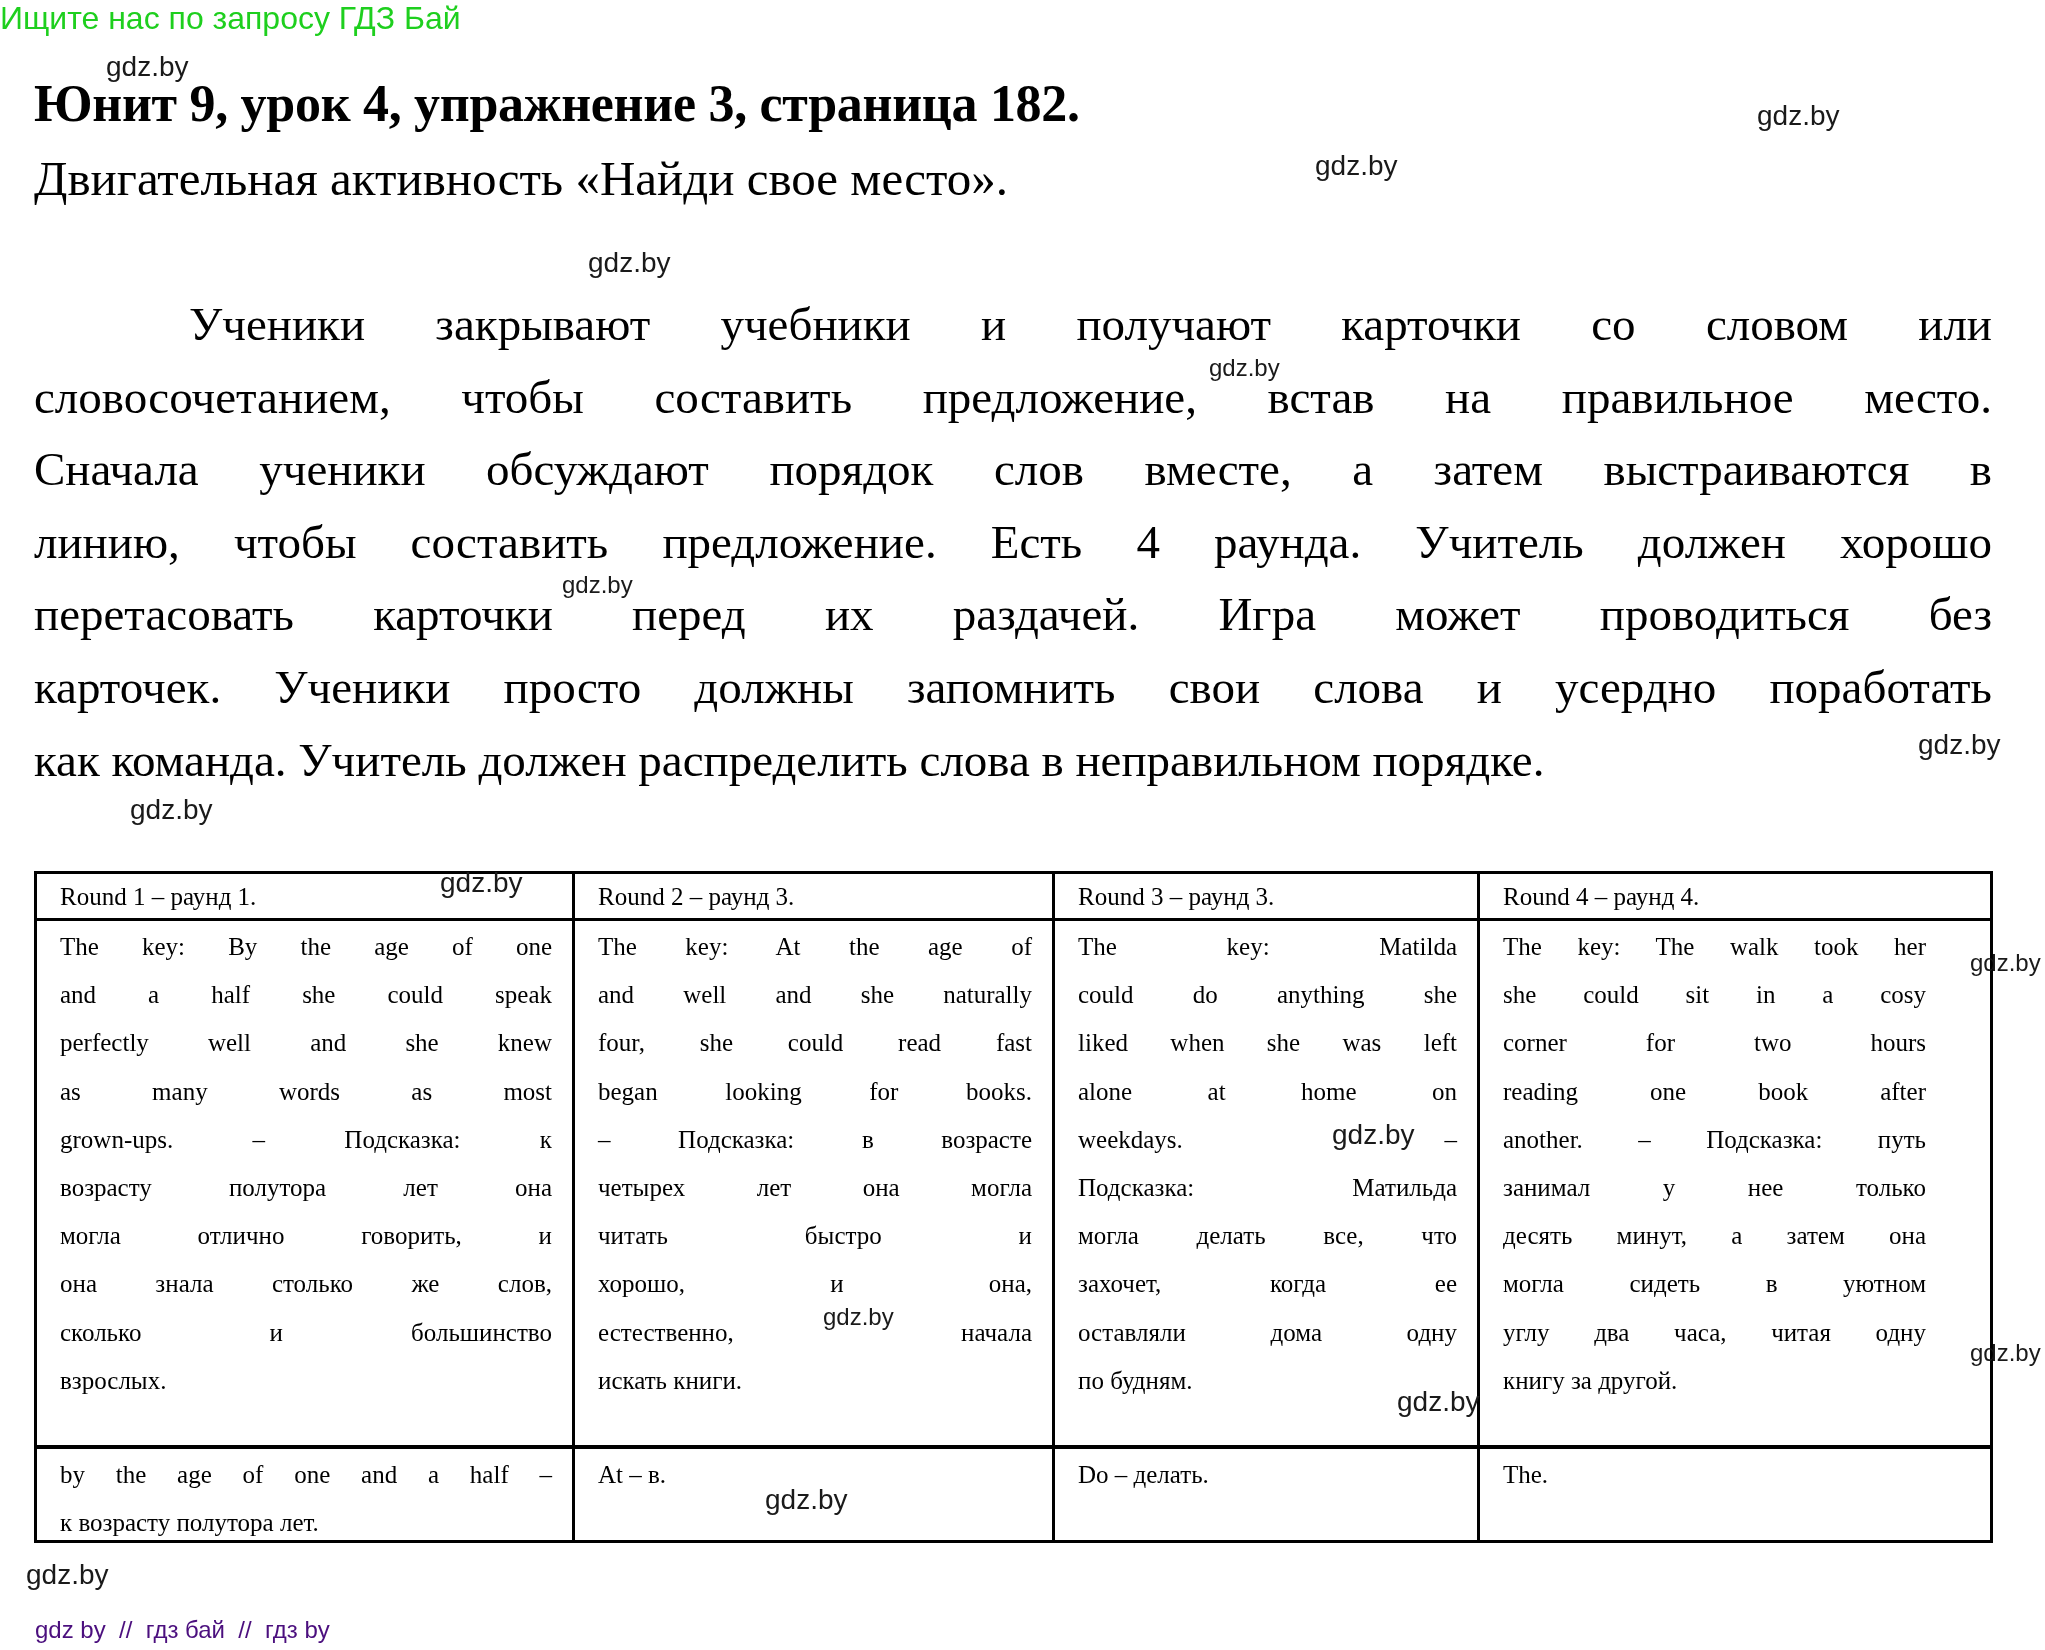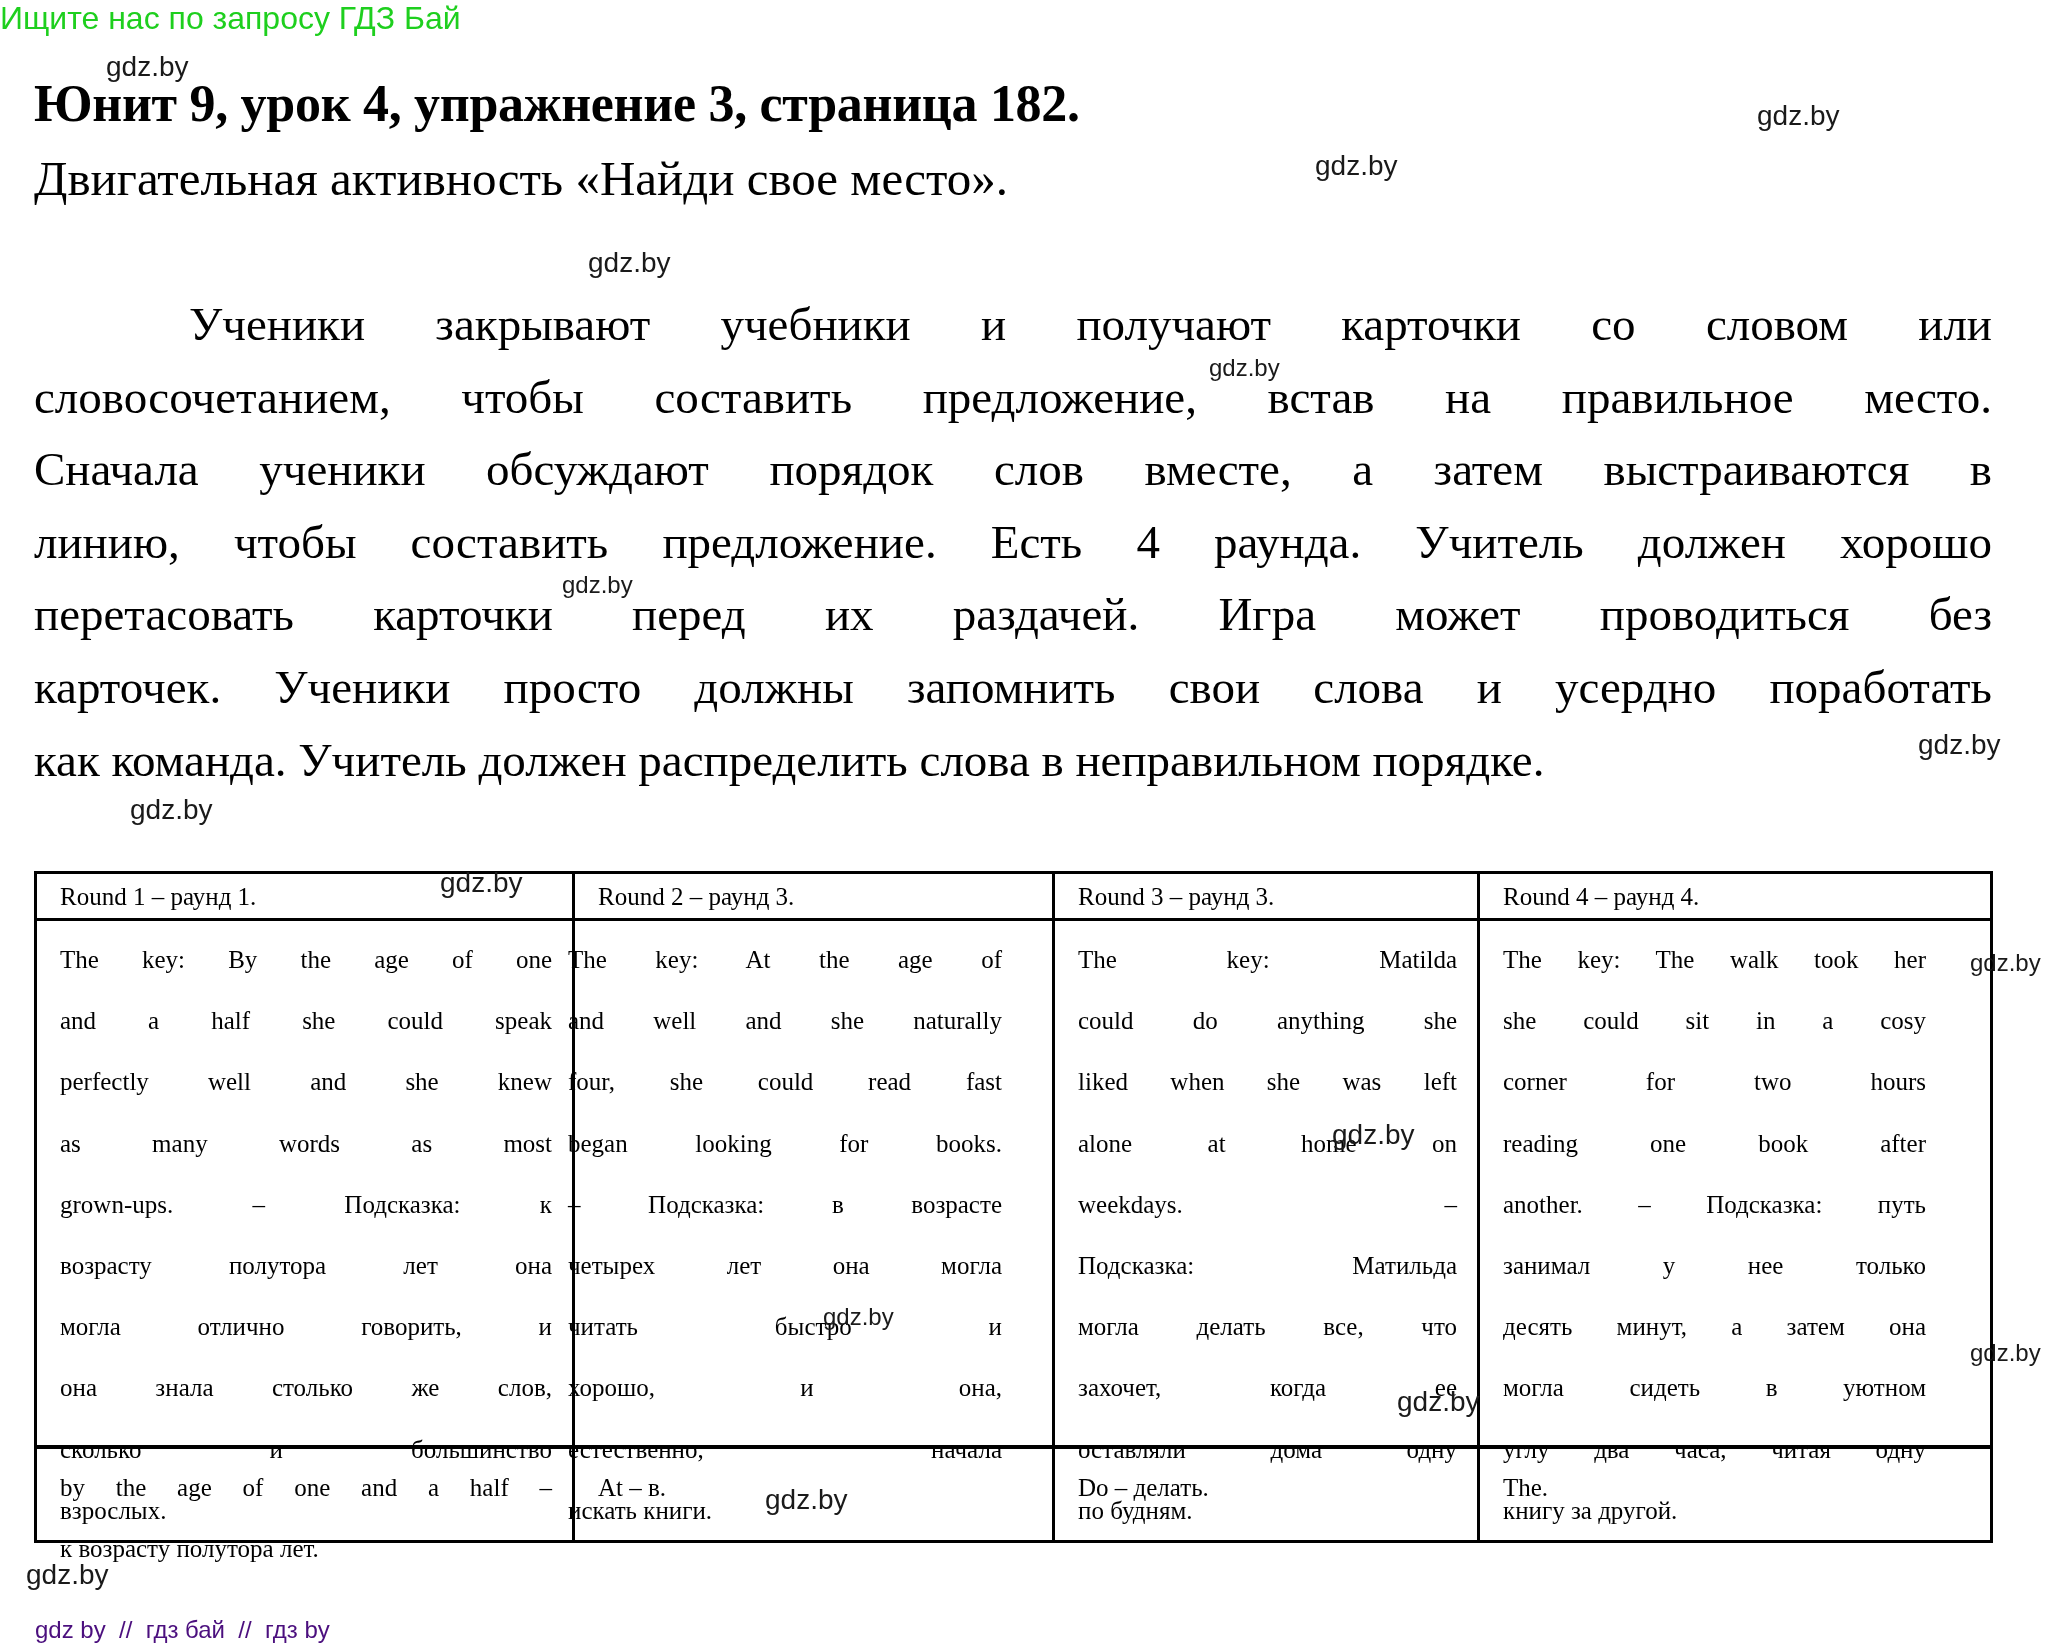--- a/index.html
+++ b/index.html
@@ -17,21 +17,21 @@
   .para .line { display:block; text-align:justify; text-align-last:justify; white-space:nowrap; height:72.6px; }
   .para .line.first { padding-left:155px; }
   .para .line.last { text-align-last:left; }
 
   .table { position:absolute; left:34px; top:871px; width:1959px; height:672px; border:3px solid #000; box-sizing:border-box; }
   .hline { position:absolute; left:0; right:0; background:#000; }
   .vline { position:absolute; top:0; bottom:0; width:3px; background:#000; }
 
   .cell { position:absolute; box-sizing:border-box; font-size:25px; line-height:48.2px; padding:0 20px 0 23px; }
   .cell.head { line-height:46px; padding-top:0; }
-  .cell .jl { display:block; text-align:justify; text-align-last:justify; white-space:nowrap; height:48.2px;margin-top:13px; }
+  .cell .jl { display:block; text-align:justify; text-align-last:justify; white-space:nowrap; height:48.2px; }
   .cell .jl.end { text-align-last:left; }
 
   .wm { position:absolute; font-size:28px; color:#1a1a1a; line-height:30px; white-space:nowrap; }
   .wm.sm { font-size:24px; }
 
   .footer { position:absolute; left:0; width:2045px; top:1610px; text-align:left; font-size:24px; line-height:40px; color:#4b0f7e;margin-left:35px; }
 </style>
 </head>
 <body>
 
@@ -71,21 +71,21 @@
     <span class="jl">and a half she could speak</span>
     <span class="jl">perfectly well and she knew</span>
     <span class="jl">as many words as most</span>
     <span class="jl">grown-ups. – Подсказка: к</span>
     <span class="jl">возрасту полутора лет она</span>
     <span class="jl">могла отлично говорить, и</span>
     <span class="jl">она знала столько же слов,</span>
     <span class="jl">сколько и большинство</span>
     <span class="jl end">взрослых.</span>
   </div>
-  <div class="cell" style="left:508px;top:49px;width:477px;">
+  <div class="cell" style="left:538px;top:49px;width:477px;">
     <span class="jl">The key: At the age of</span>
     <span class="jl">and well and she naturally</span>
     <span class="jl">four, she could read fast</span>
     <span class="jl">began looking for books.</span>
     <span class="jl">– Подсказка: в возрасте</span>
     <span class="jl">четырех лет она могла</span>
     <span class="jl">читать быстро и</span>
     <span class="jl">хорошо, и она,</span>
     <span class="jl">естественно, начала</span>
     <span class="jl end">искать книги.</span>

